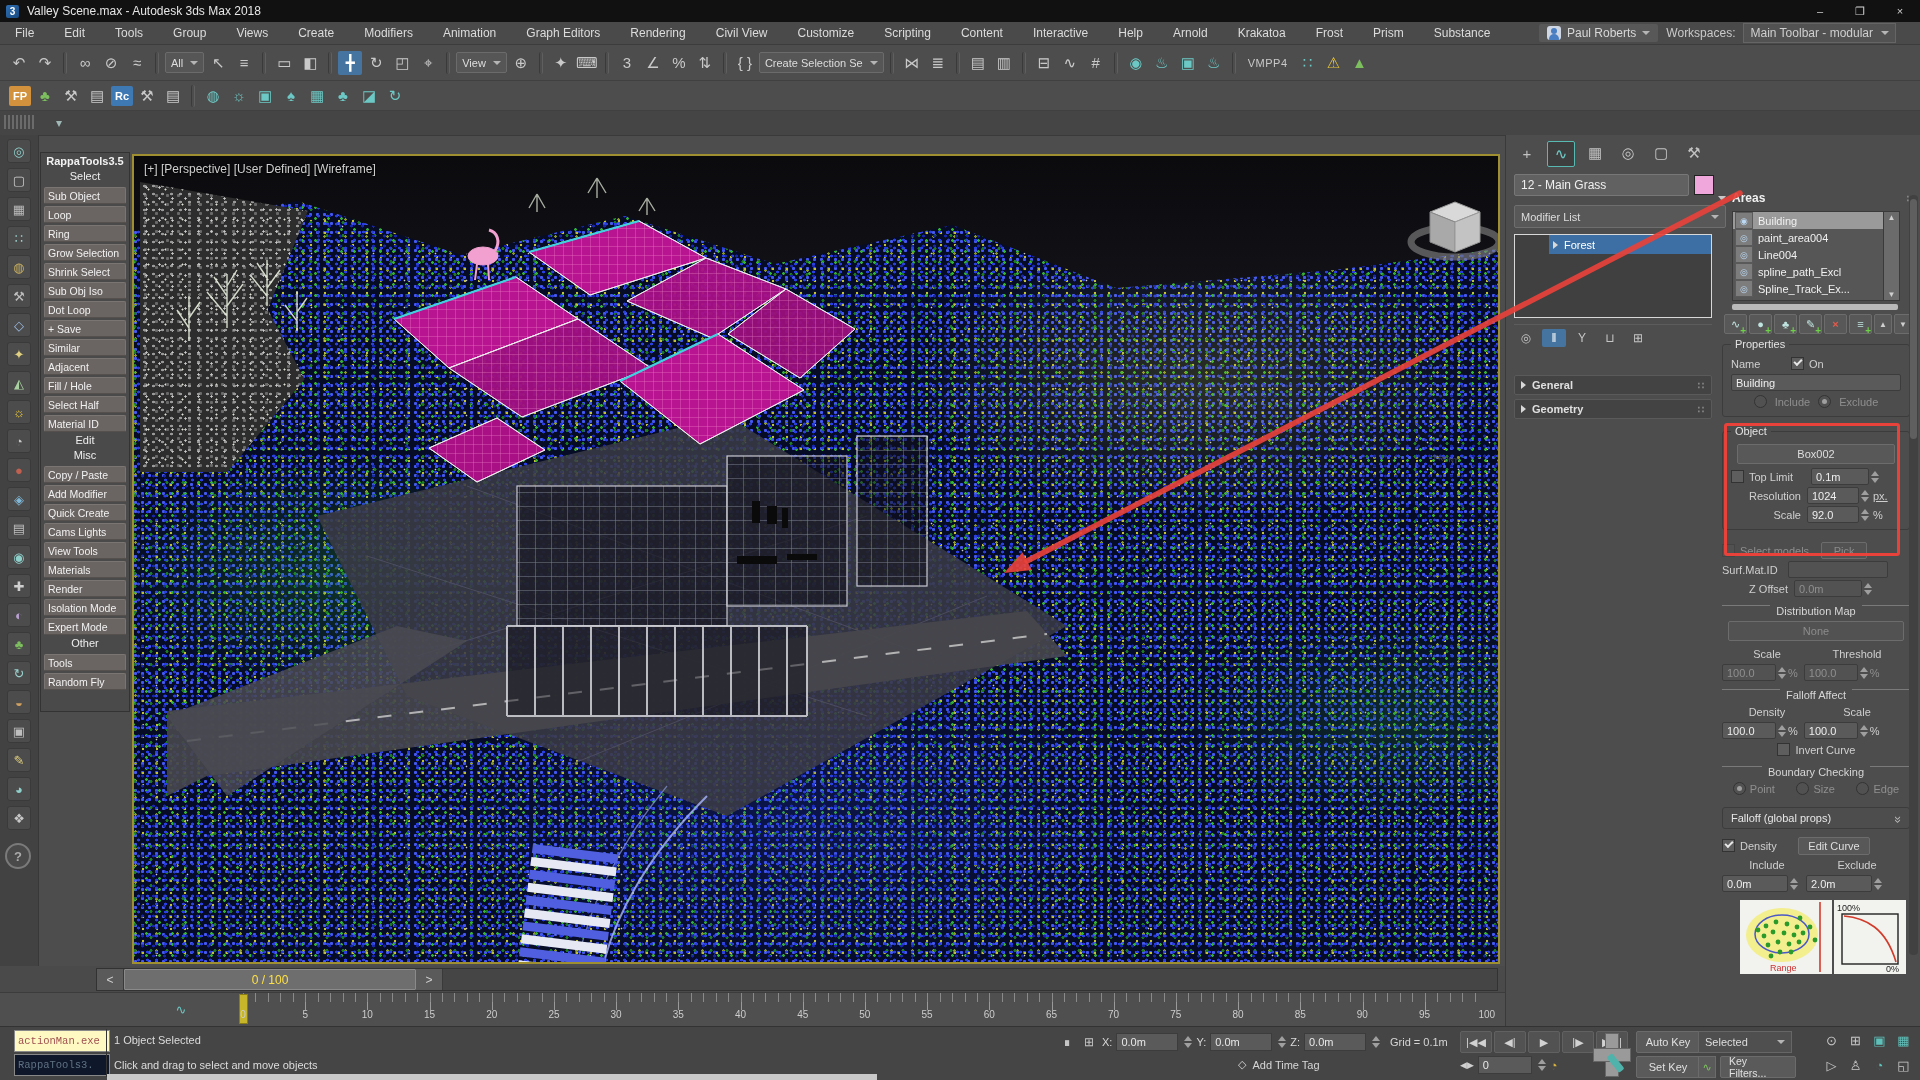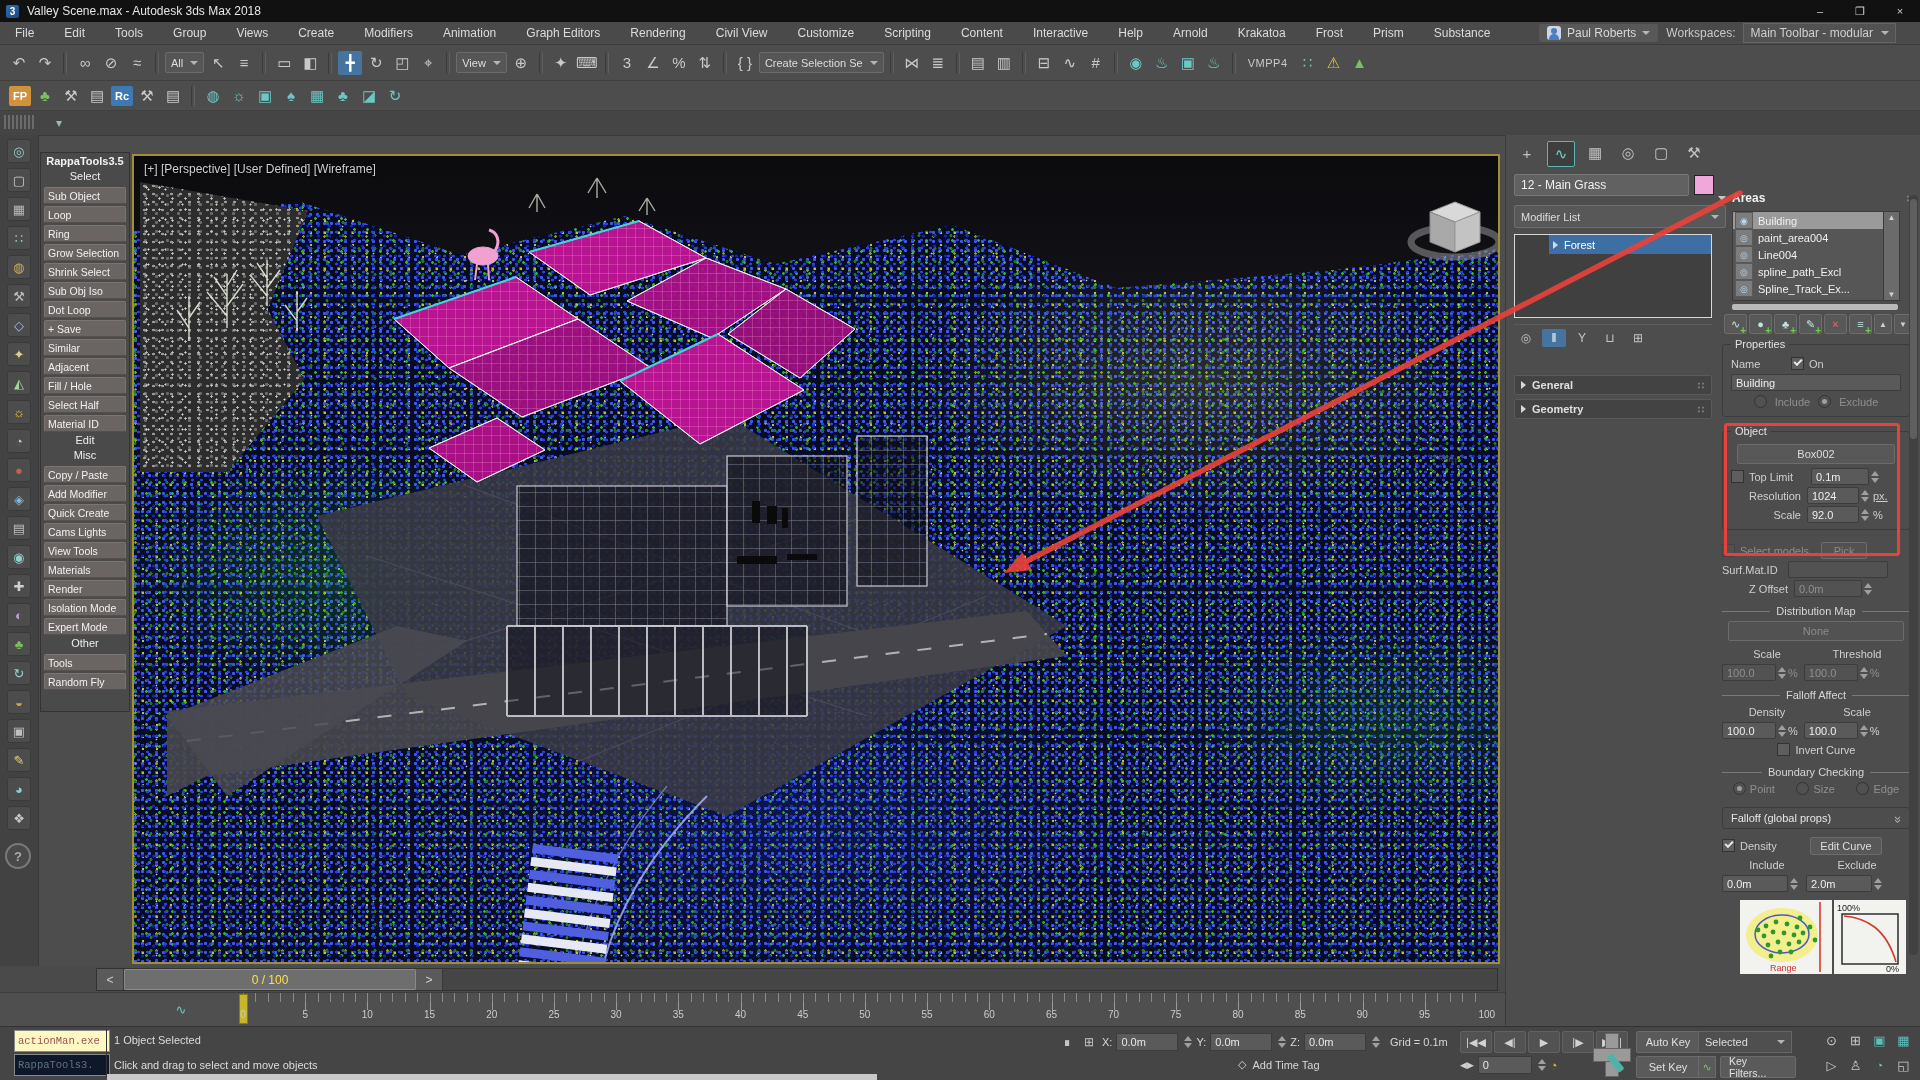--- a/index.html
+++ b/index.html
@@ -128,21 +128,21 @@
   .spin{display:flex;flex-direction:column;justify-content:center;margin-left:2px;}
   .spin i{display:block;width:0;height:0;border-left:4px solid transparent;border-right:4px solid transparent;}
   .spin .up{border-bottom:5px solid #9f9f9f;margin-bottom:2px;}
   .spin .dn{border-top:5px solid #9f9f9f;}
   .cb{width:11px;height:11px;background:#5e5e5e;border:1px solid #333;display:inline-block;position:relative;flex:0 0 auto;}
   .cb.checked::after{content:"";position:absolute;left:2px;top:1px;width:6px;height:3px;border-left:2px solid #e8e8e8;border-bottom:2px solid #e8e8e8;transform:rotate(-45deg);}
   .cb.dis{background:#515151;border-color:#444;}
   .radio{width:11px;height:11px;border-radius:50%;background:#5e5e5e;border:1px solid #333;display:inline-block;position:relative;flex:0 0 auto;}
   .radio[data-sel="true"]::after{content:"";position:absolute;left:3px;top:3px;width:5px;height:5px;border-radius:50%;background:#9f9f9f;}
   .radio.dis{background:#515151;}
-  .sep-label{display:flex;align-items:center;gap:6px;color:#d6d6d6;margin:8px 4px 2px 4px;}
+  .sep-label{display:flex;gap:6px;color:#d6d6d6;margin:8px 4px 2px 4px;}
   .sep-label::before,.sep-label::after{content:"";height:1px;background:#7a7a7a;flex:1;}
   .wide-btn{height:18px;background:#585858;border:1px solid #6c6c6c;border-radius:2px;display:flex;align-items:center;justify-content:center;color:#dedede;margin:4px 10px;}
   .wide-btn.dis{color:#8c8c8c;background:#525252;}
   .fo-bar{display:flex;align-items:center;margin:10px 4px 0 4px;border:1px solid #3c3c3c;border-radius:3px;height:20px;padding:0 8px;color:#e6e6e6;}
   .chev{margin-left:auto;color:#bcbcbc;transform:rotate(90deg);font-size:13px;letter-spacing:-2px;}
   .previews{display:flex;gap:2px;margin:8px 0 0 22px;}
   #cp-scroll{position:absolute;right:2px;top:60px;width:9px;height:760px;background:#414141;border-radius:4px;}
   #cp-scroll::after{content:"";position:absolute;left:1px;top:4px;width:7px;height:240px;background:#5f5f5f;border-radius:4px;}
   
   #red-rect{position:absolute;left:1724px;top:423px;width:170px;height:127px;border:3px solid #e8423a;border-radius:3px;z-index:60;pointer-events:none;}
@@ -1069,21 +1069,21 @@
           </span>
         </div>
 
       <div class="fo-bar">
         <span>Falloff (global props)</span>
         <span class="chev">»</span>
       </div>
       <div class="prow" style="margin-top:8px;">
         <span class="cb checked"></span>
         <span style="margin-left:5px;width:58px;">Density</span>
-        <span class="wide-btn" style="margin:12px;width:70px;height:16px;">Edit Curve</span>
+        <span class="wide-btn" style="margin:0;width:70px;height:16px;">Edit Curve</span>
       </div>
       <div class="prow" style="color:#cfcfcf;">
         <span style="width:90px;text-align:center;">Include</span>
         <span style="width:90px;text-align:center;">Exclude</span>
       </div>
       <div class="prow">
         <span class="pfield" style="width:56px;">0.0m</span>
         <span class="spin">
             <i class="up"></i>
             <i class="dn"></i>

